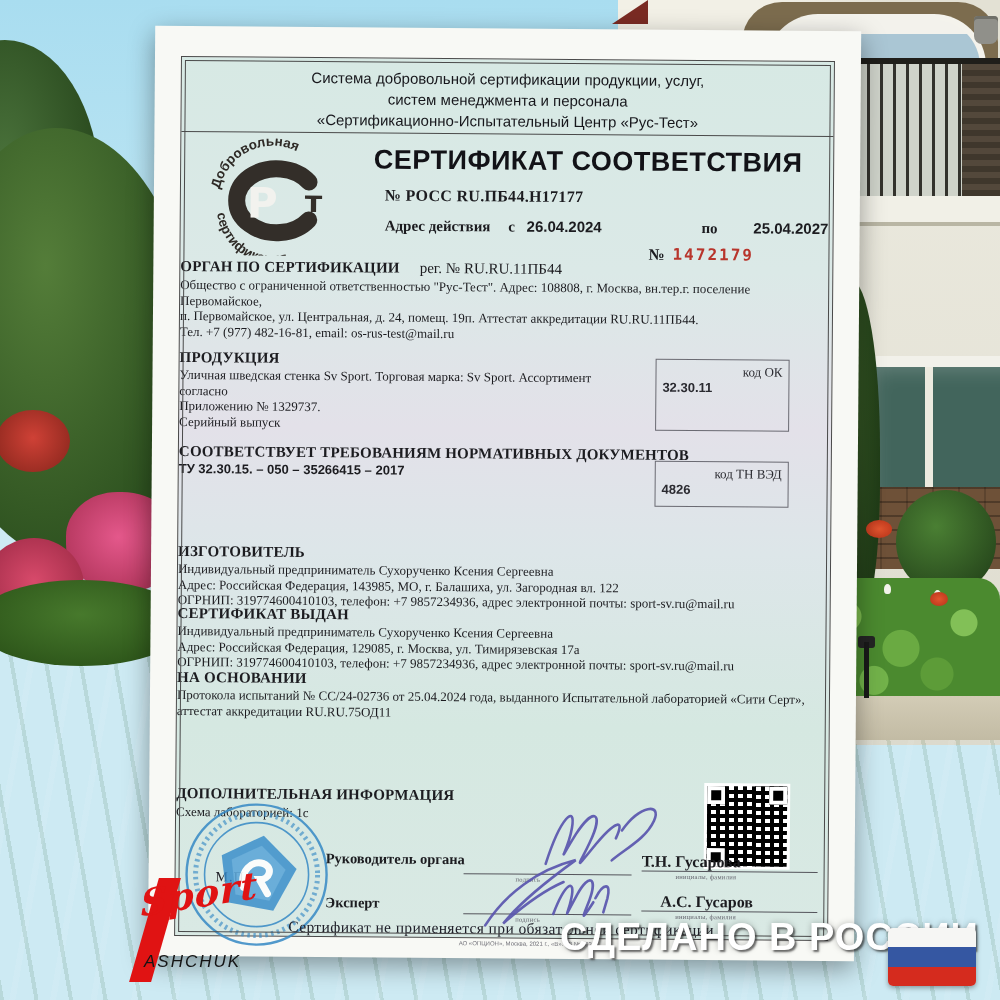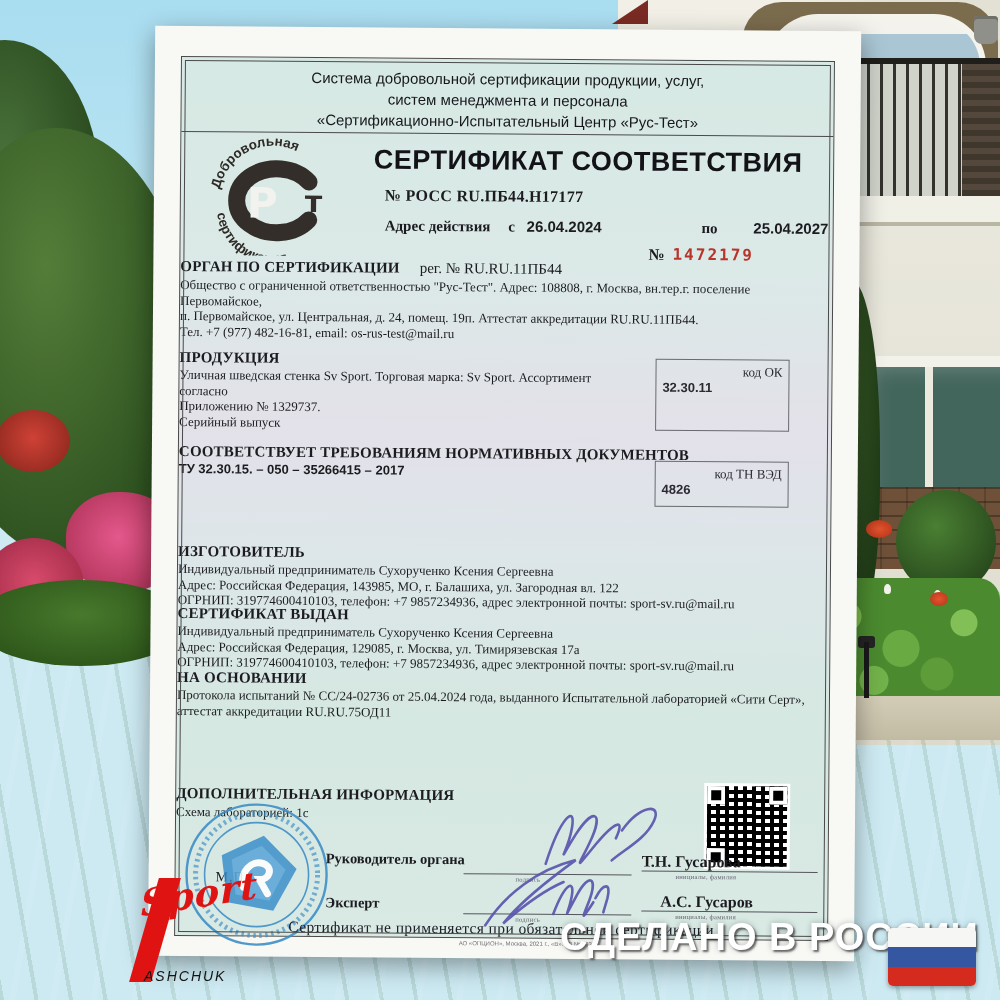--- a/index.html
+++ b/index.html
@@ -70,21 +70,21 @@
   .finder{position:absolute;width:18px;height:18px;background:#000;box-shadow:inset 0 0 0 4px #fff,inset 0 0 0 7px #000;}
   
   .stamp{left:6px;top:742px;width:150px;height:150px;opacity:.88;}
   .signs{left:250px;top:726px;width:260px;height:160px;}
 
   
   .sv-logo{left:18px;top:872px;width:340px;height:120px;z-index:30;}
   .sv-letters{position:absolute;left:0;top:28px;font-size:82px;font-weight:bold;font-style:italic;letter-spacing:-8px;color:#0e0e0e;line-height:70px;font-family:"Liberation Sans",sans-serif;}
   .sv-slash{position:absolute;left:126px;top:6px;width:22px;height:104px;background:#e01313;transform:skewX(-16deg);}
   .sv-sport{position:absolute;left:122px;top:0;font-family:"DejaVu Serif",serif;font-style:italic;font-weight:bold;font-size:37px;color:#e01313;transform:rotate(-9deg) skewX(-8deg);letter-spacing:1px;}
-  .sv-ash{position:absolute;left:126px;top:96px;font-size:14px;font-style:italic;letter-spacing:2px;color:#141414;}
+  .sv-ash{position:absolute;left:126px;top:80px;font-size:17px;font-style:italic;letter-spacing:2px;color:#141414;}
   .made-in{left:560px;top:916px;z-index:30;font-size:38px;font-weight:bold;letter-spacing:1px;color:#ffffff;text-shadow:2px 2px 2px rgba(40,40,40,.65),0 0 6px rgba(0,0,0,.25);}
   .flag{left:888px;top:928px;width:88px;height:58px;z-index:30;border-radius:5px;background:linear-gradient(180deg,#f6f6f4 0 33.3%,#3557a2 33.3% 66.6%,#d52b1e 66.6%);box-shadow:0 2px 5px rgba(0,0,0,.35);}
 </style>
 </head>
 <body>
 
 <div class="scene">
 
   <div class="abs house"></div>
   <div class="abs gable-shadow"></div>

